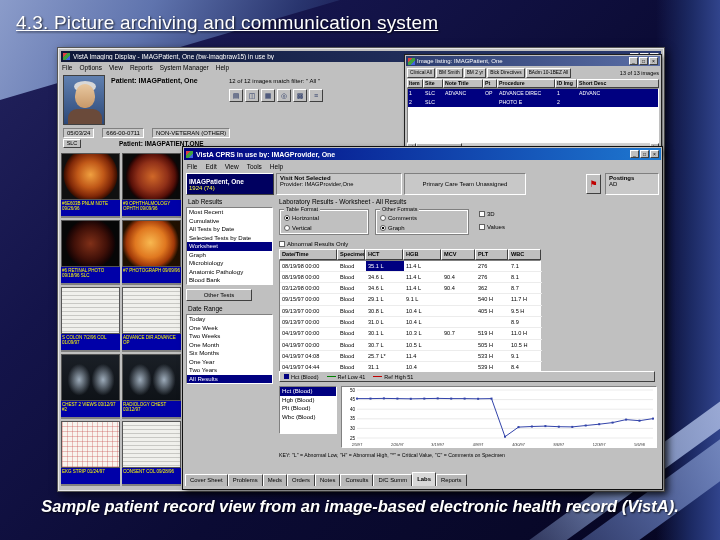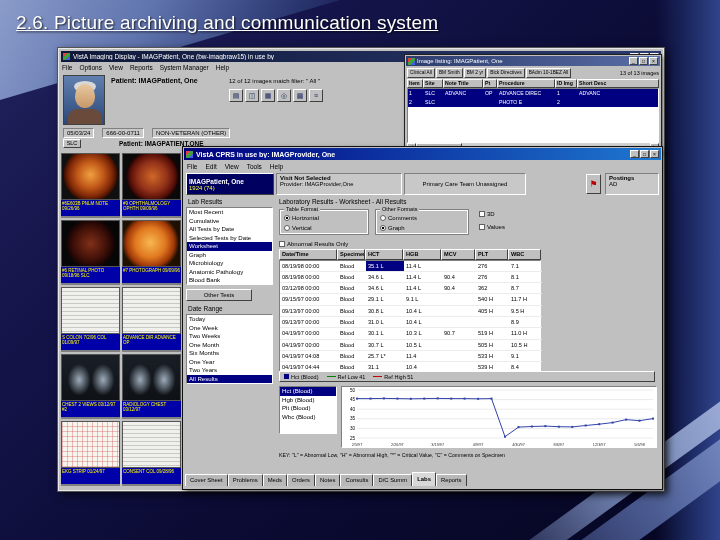--- a/index.html
+++ b/index.html
@@ -168,21 +168,21 @@
 </style>
 </head>
 <body>
 
 <div class="slide">
   <div class="deco deco-tl"></div>
   <div class="deco deco-right"></div>
   <div class="deco deco-br1"></div>
   <div class="deco deco-br2"></div>
 
-  <h1 class="slide-title">2.6. Picture archiving and communication system</h1>
+  <h1 class="slide-title">4.3. Picture archiving and communication system</h1>
 
   <div class="shot">
 
     <div class="imaging">
       <div class="im-tbar">
         <span class="ticon"></span>
         <span class="ttext">VistA Imaging Display - IMAGPatient, One  (bw-imagbraw15) in use by</span>
         <span class="wbtns">
           <button class="wbtn">_</button>
           <button class="wbtn">□</button>
@@ -645,13 +645,14 @@
           <span class="tab">Orders</span>
           <span class="tab">Notes</span>
           <span class="tab">Consults</span>
           <span class="tab">D/C Summ</span>
           <span class="tab sel">Labs</span>
           <span class="tab">Reports</span>
         </div>
     </div>
   </div>
 
+  <div class="slide-caption">Sample patient record view from an image-based electronic health record (VistA).</div>
 </div>
 
 </body></html>

